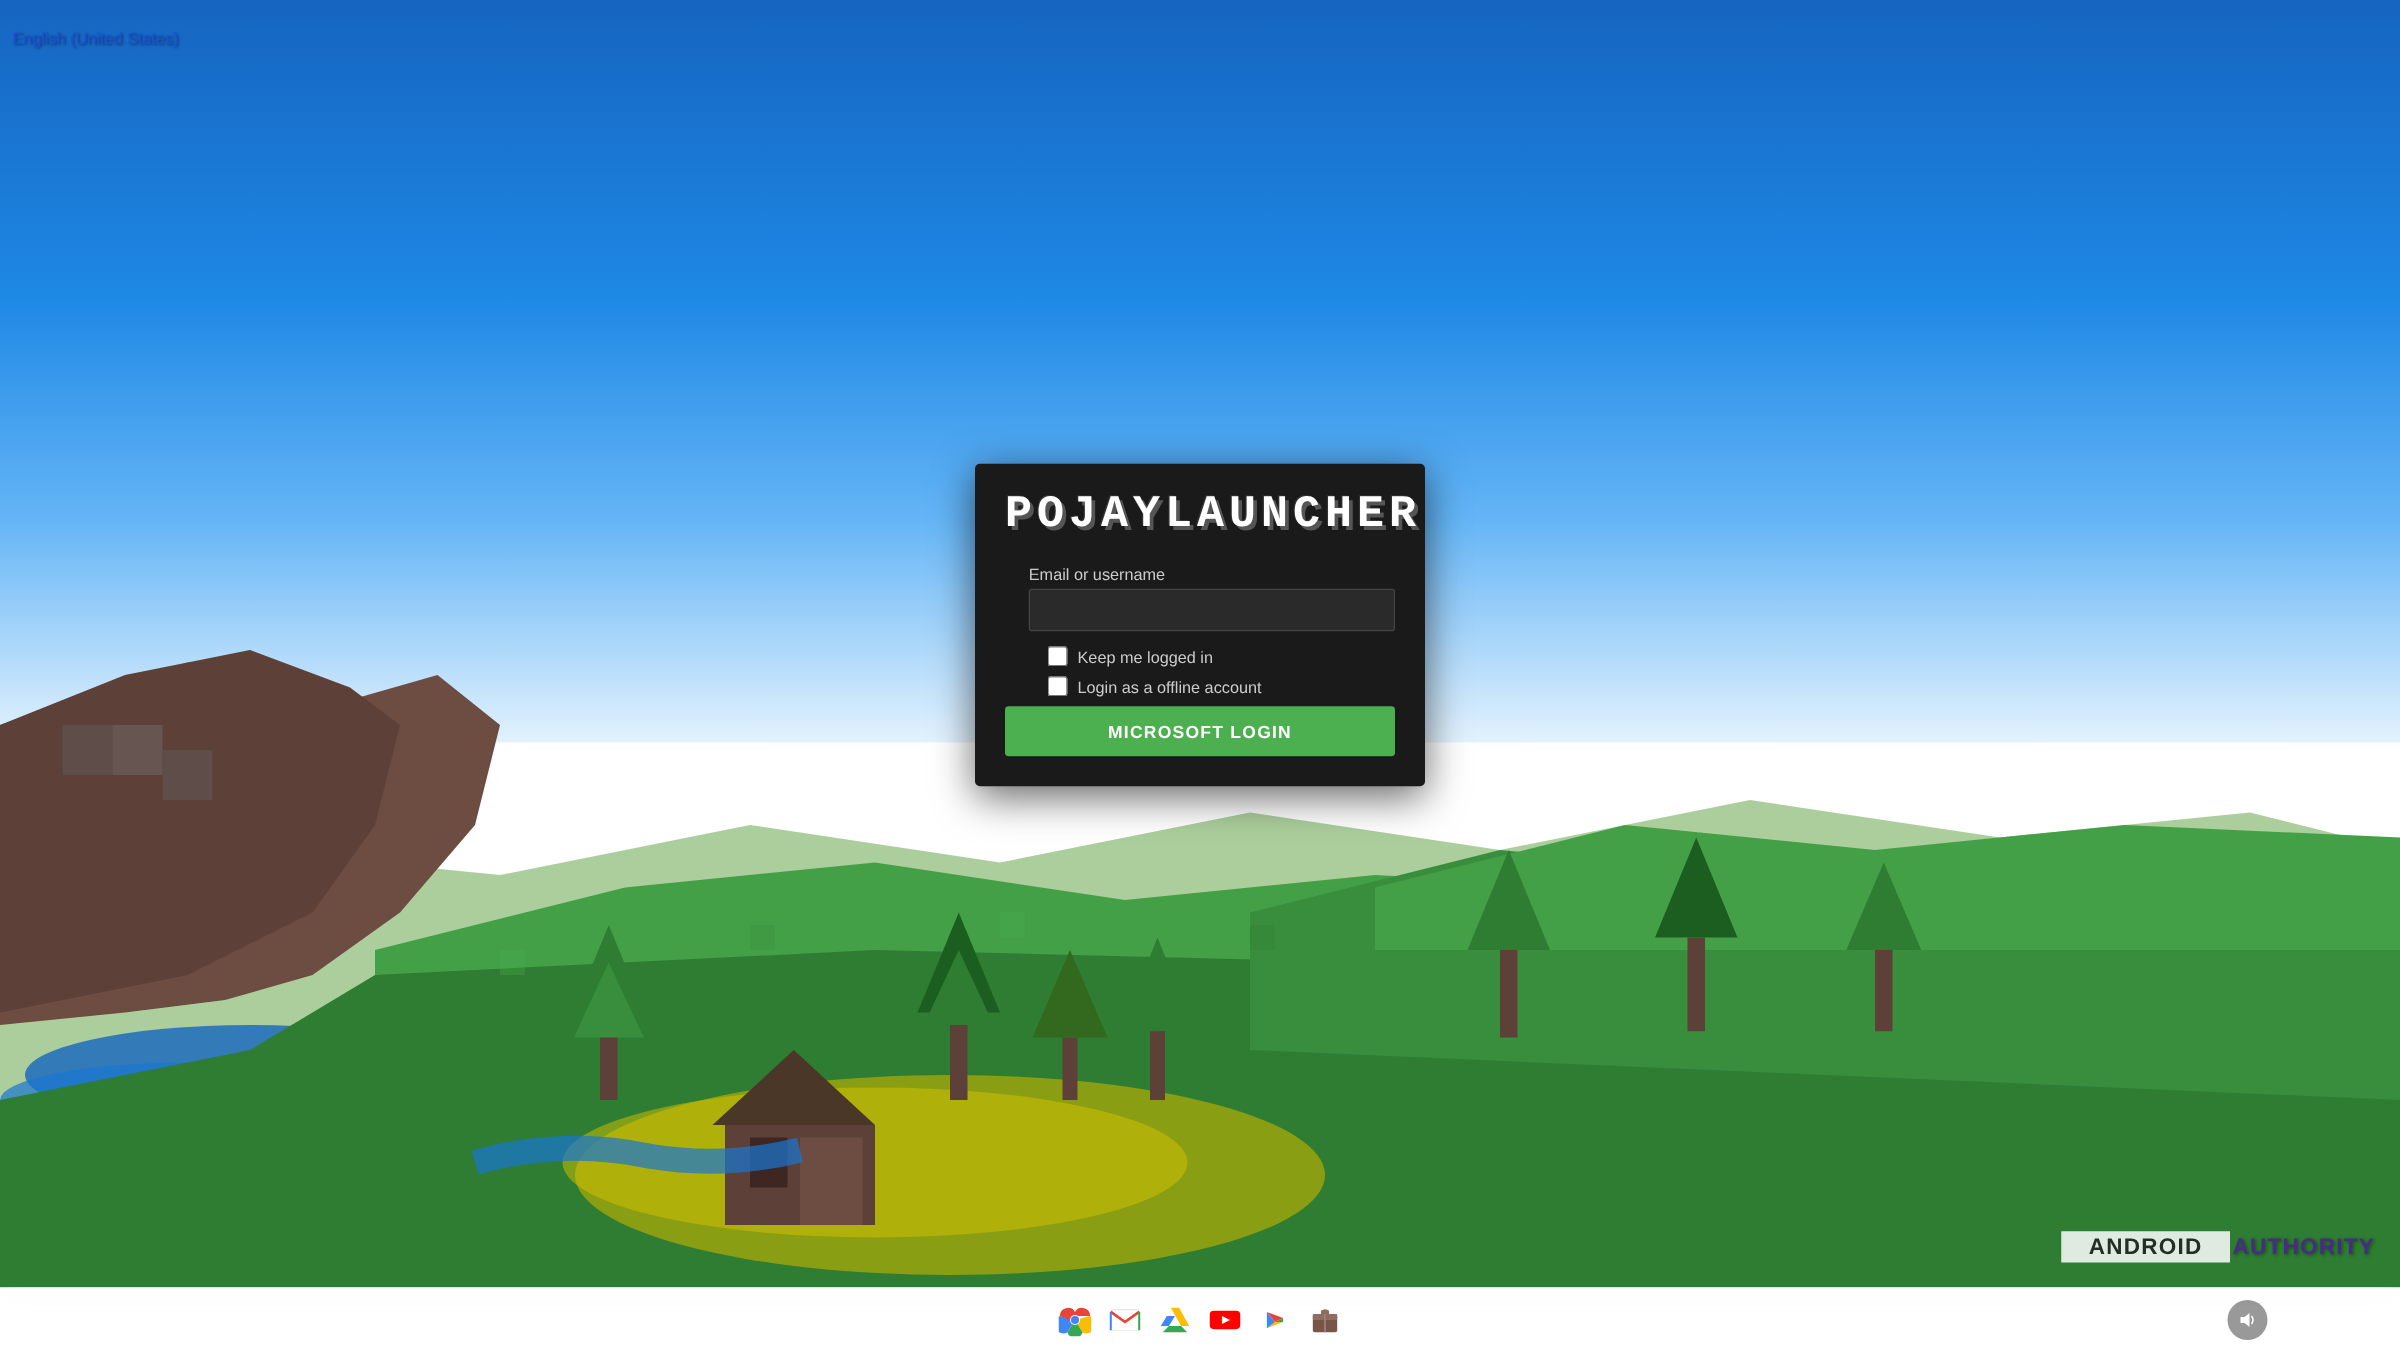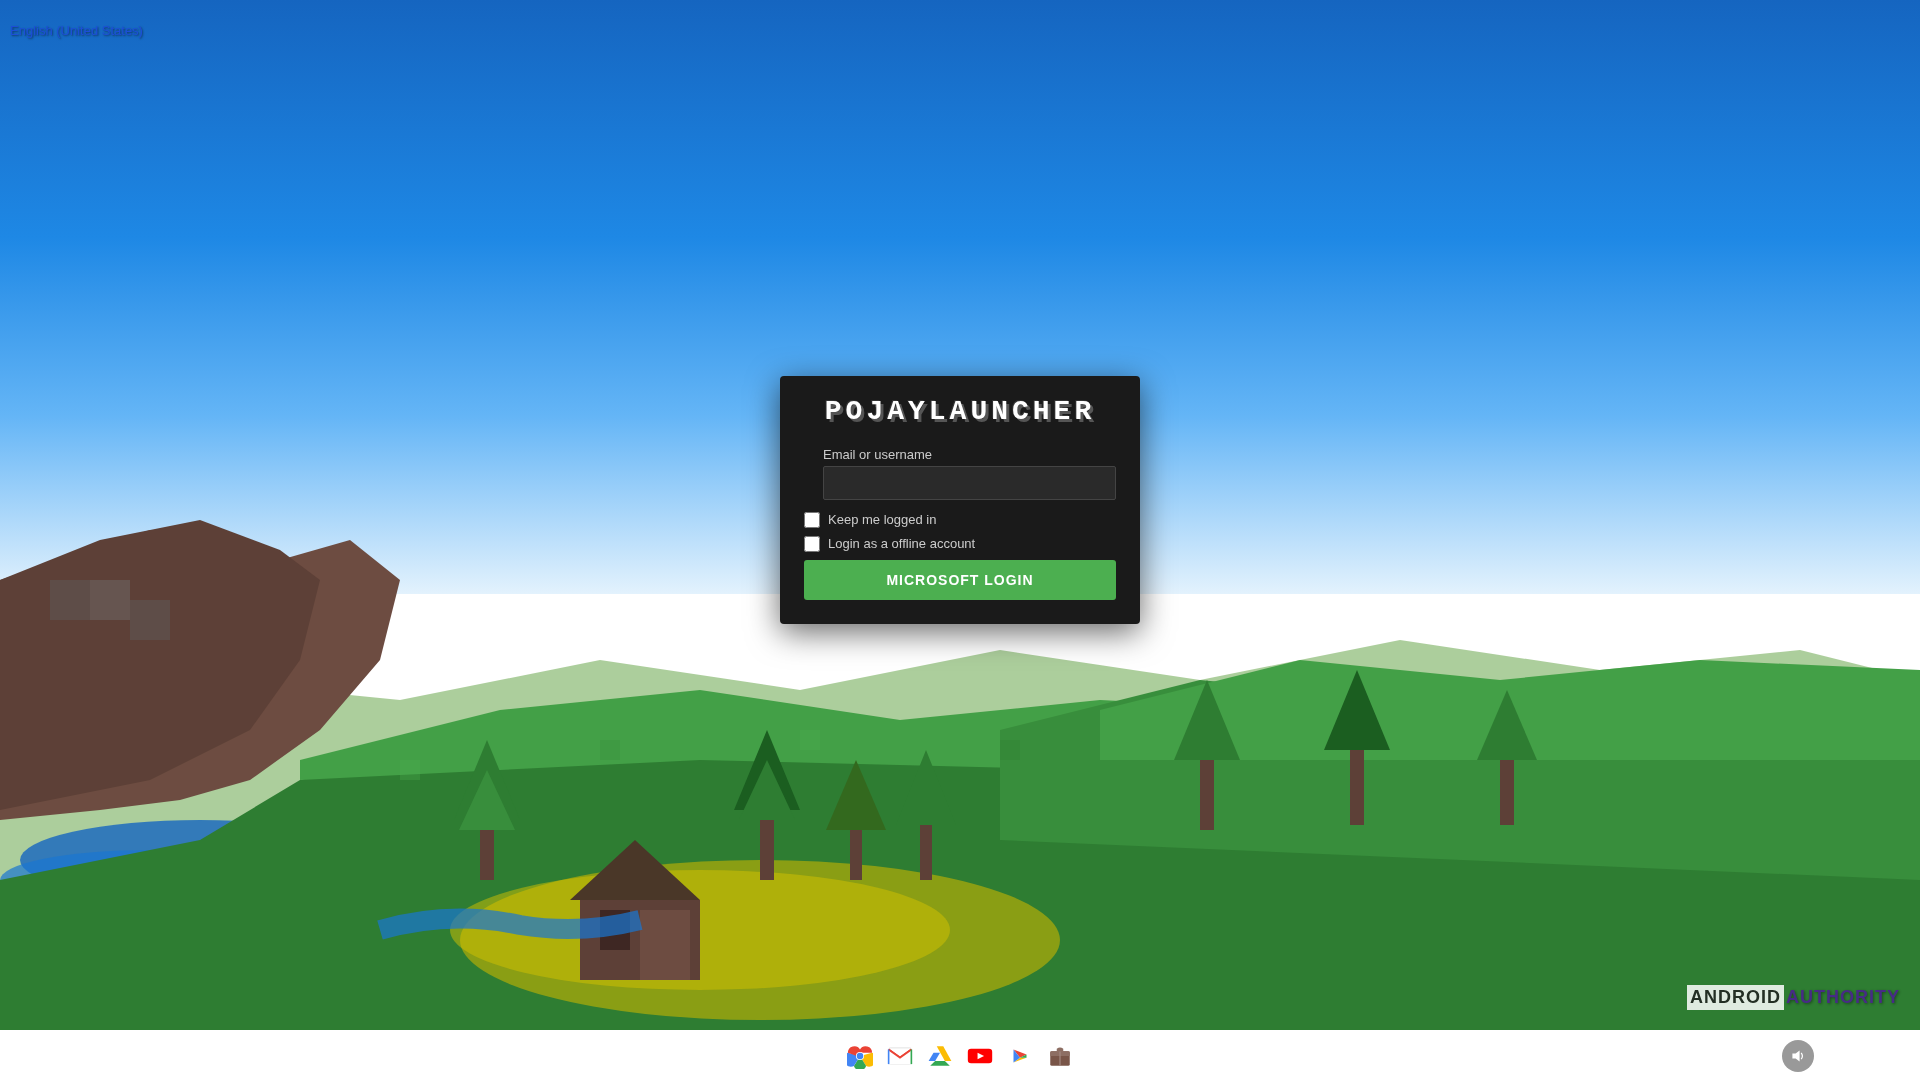--- a/index.html
+++ b/index.html
@@ -118,21 +118,21 @@
       top: -40px;
     }
 
     .dialog-title {
       text-align: center;
       margin-bottom: 20px;
     }
 
     .pojav-logo {
       font-family: 'Courier New', monospace;
-      font-size: 28px;
+      font-size: 36px;
       font-weight: 900;
       color: #ffffff;
       letter-spacing: 4px;
       text-transform: uppercase;
       text-shadow: 
         3px 3px 0 #555,
         -1px -1px 0 #333;
       
       image-rendering: pixelated;
     }
@@ -170,22 +170,24 @@
       top: 50%;
       transform: translateY(-50%);
       color: #999;
       cursor: pointer;
       font-size: 16px;
       line-height: 1;
     }
 
     .checkbox-row {
       display: flex;
+      align-items: center;
       gap: 8px;
       margin-bottom: 8px;
+      margin-left: 34px;
     }
 
     .checkbox-row input[type="checkbox"] {
       width: 16px;
       height: 16px;
       accent-color: #4caf50;
       cursor: pointer;
     }
 
     .checkbox-label {
@@ -394,21 +396,21 @@
 
     
 
     
     <button class="btn-microsoft">MICROSOFT LOGIN</button>
 
   </div>
 </div>
 
 <div class="watermark">
-  <span class="watermark-text watermark-android" style="background:#fff; color:#222; padding: 2px 3px;">ANDROID</span>
+  <span class="watermark-text watermark-android" style="background:#fff; color:#222; padding: 2px 22px;">ANDROID</span>
   <span class="watermark-text" style="color:#4c1d95; font-size:18px; font-weight:900; letter-spacing:1px; text-shadow:1px 1px 3px rgba(0,0,0,0.5);">AUTHORITY</span>
 </div>
 
 <div class="taskbar">
 
   <div class="taskbar-search" style="left:12px; position:absolute;">
     <span style="font-size:20px; color:white;">○</span>
   </div>
 
   <div class="taskbar-icons">

